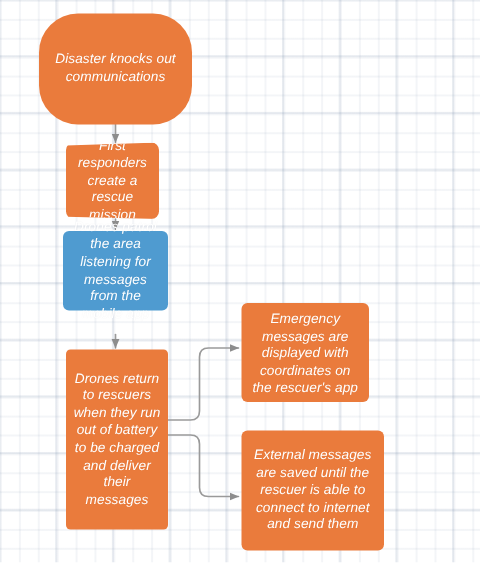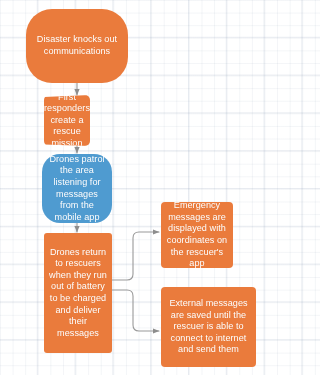--- a/index.html
+++ b/index.html
@@ -28,20 +28,21 @@
   #edges{
     position:absolute;left:0;top:0;width:320px;height:375px;
     pointer-events:none;
   }
   .node{
     position:absolute;
     box-sizing:border-box;
     display:flex;align-items:center;justify-content:center;
     text-align:center;
     color:#ffffff;
+    font-style:italic;
     font-size:9.1px;
     line-height:11.6px;
     letter-spacing:0.05px;
     padding:3px 5px;
     text-shadow:0 0 1px rgba(0,0,0,0.06);
   }
   .node span{display:block;}
   .orange{background:#ea7b3c;}
   .blue{background:#4f9bd0;}
   .r-stadium{border-radius:26px;}
@@ -70,33 +71,33 @@
       <path d="M77,223 L77,232" marker-end="url(#ah)"></path>
       <path d="M112,280 L127,280 Q133,280 133,274 L133,238 Q133,232 139,232 L159,232" marker-end="url(#ah)"></path>
       <path d="M112,290 L127,290 Q133,290 133,296 L133,325 Q133,331 139,331 L159,331" marker-end="url(#ah)"></path>
     </g>
   </svg>
 
   <div class="node orange r-stadium" style="left:26px; top:9px; width:102px; height:74px;">
     <span>Disaster knocks out communications</span>
   </div>
 
-  <div class="node orange skew-top" style="left:44px; top:95px; width:46px; height:51px;">
+  <div class="node orange skew-top" style="left:44px; top:95px; width:62px; height:51px;">
     <span>First responders create a rescue mission</span>
   </div>
 
-  <div class="node blue r-small" style="left:42px; top:154px; width:70px; height:69px;border-radius:18px;">
+  <div class="node blue r-small" style="left:42px; top:154px; width:70px; height:53px;">
     <span>Drones patrol the area listening for messages from the mobile app</span>
   </div>
 
   <div class="node orange r-tiny" style="left:44px; top:233px; width:68px; height:120px;">
     <span>Drones return to rescuers when they run out of battery to be charged and deliver their messages</span>
   </div>
 
-  <div class="node orange r-small" style="left:161px; top:202px; width:72px; height:66px;">
+  <div class="node orange r-small" style="left:161px; top:202px; width:85px; height:66px;align-items:flex-end;">
     <span>Emergency messages are displayed with coordinates on the rescuer's app</span>
   </div>
 
   <div class="node orange r-small" style="left:161px; top:287px; width:95px; height:80px;">
     <span>External messages are saved until the rescuer is able to connect to internet and send them</span>
   </div>
 
 </div>
 
 </body></html>

